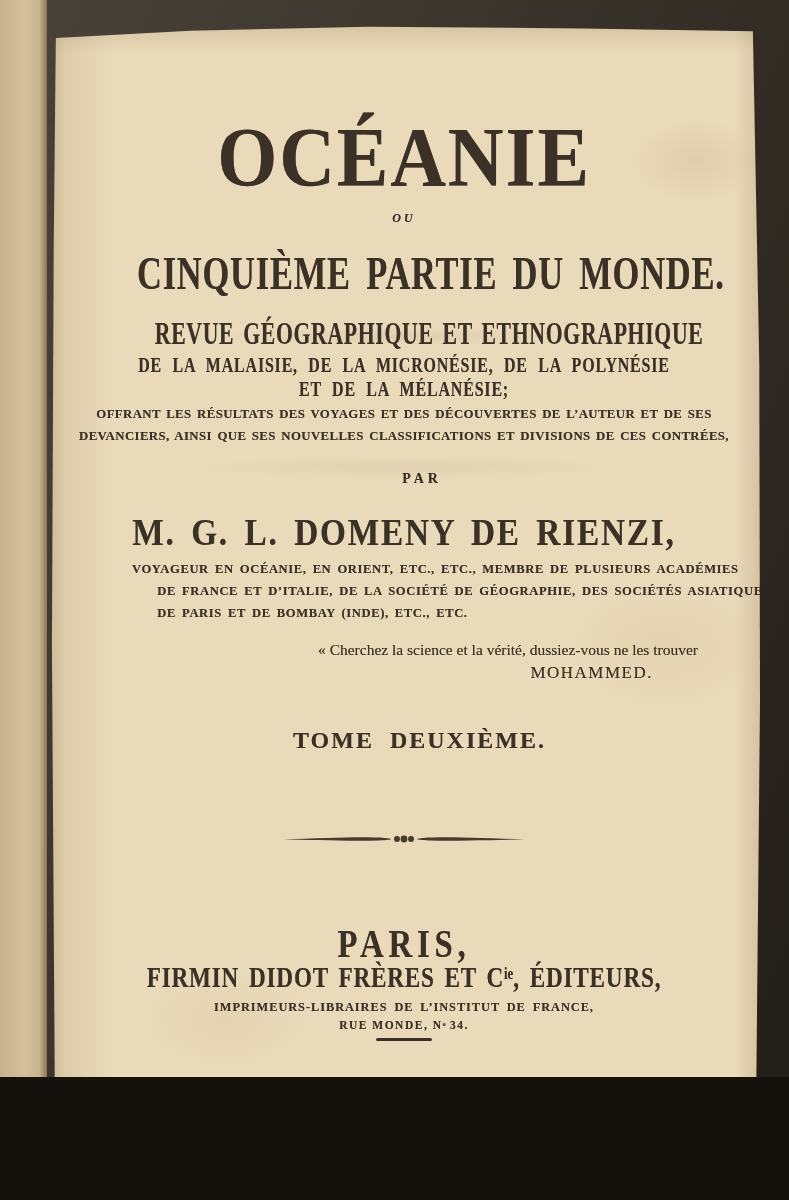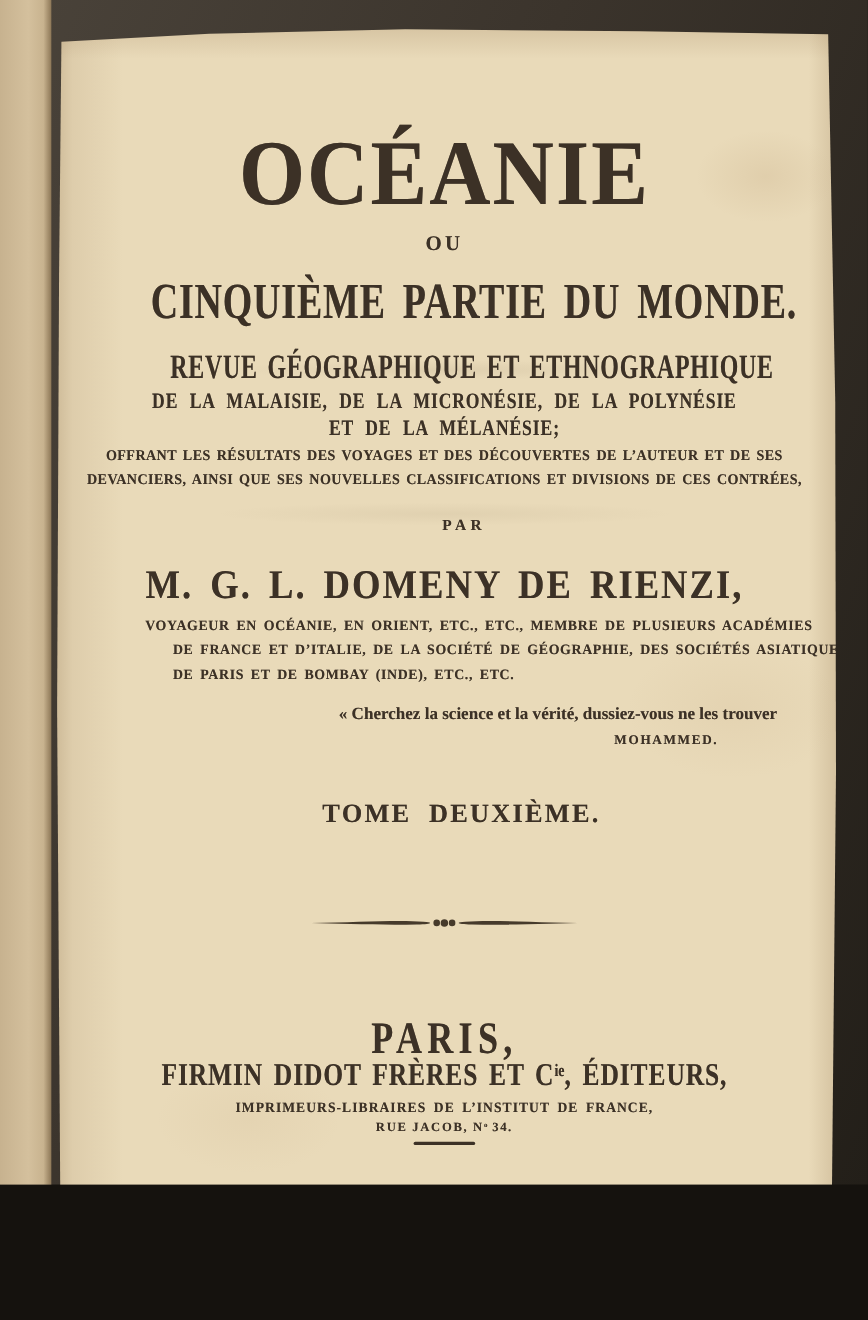--- a/index.html
+++ b/index.html
@@ -33,33 +33,33 @@
       .55% 55%, .8% 20%);
     filter:drop-shadow(0 4px 7px rgba(0,0,0,.35));
   }
   .row{
     position:absolute;left:0;right:0;text-align:center;
     color:var(--ink,#3c3126);
     text-shadow:0 0 .5px rgba(60,49,38,.55);
     white-space:nowrap;
   }
   .title     {top:84px;  font-size:84px;  font-weight:700;letter-spacing:2px;transform:scaleX(.92);}
-  .connector {top:186px; font-size:19px;  font-weight:700;letter-spacing:3px;}
+  .connector {top:186px; font-size:12px;  font-weight:700;letter-spacing:3px;font-style:italic;}
   .subtitle  {top:222px; font-size:46px;  font-weight:700;letter-spacing:1px;word-spacing:8px;transform:scaleX(.75);}
   .series    {top:291px; font-size:31px;  font-weight:700;letter-spacing:1px;word-spacing:4px;transform:scaleX(.70);}
   .regions   {top:328px; font-size:20px;  font-weight:700;letter-spacing:1px;word-spacing:7px;line-height:24px;transform:scaleX(.80);}
   .argument  {top:378px; font-size:13.5px;font-weight:700;letter-spacing:.4px;word-spacing:2px;line-height:21.5px;transform:scaleX(.95);}
   .byline    {top:446px; font-size:14px;  font-weight:700;letter-spacing:4px;margin-left:36px;}
   .author    {top:486px; font-size:37px;  font-weight:700;letter-spacing:2px;word-spacing:6px;transform:scaleX(.90);}
   .credentials{top:533px;left:84px;right:16px;text-align:left;font-size:13px;font-weight:700;
                letter-spacing:.6px;word-spacing:2.5px;line-height:22px;transform:scaleX(.97);transform-origin:left;}
   .credentials .indent{padding-left:26px;}
-  .epigraph  {top:614px;left:260px;right:45px;text-align:left;font-size:15.5px;font-weight:700;line-height:21.5px;}
+  .epigraph  {top:614px;left:270px;right:45px;text-align:left;font-size:15.5px;font-weight:400;line-height:21.5px;}
   .epigraph .indent{padding-left:26px;}
-  .epigraph .attribution{text-align:right;padding-right:62px;font-size:12px;letter-spacing:1.5px;margin-top:1px;}
+  .epigraph .attribution{text-align:right;padding-right:62px;font-size:17px;letter-spacing:1.5px;margin-top:1px;}
   .volume    {top:702px; font-size:24px;  font-weight:700;letter-spacing:2px;word-spacing:8px;padding-left:31px;}
   .ornament  {top:806px;}
   .ornament svg{display:block;margin:0 auto;color:#463a2b;}
   .city      {top:894px; font-size:41px;  font-weight:700;letter-spacing:6px;transform:scaleX(.80);}
   .publisher {top:936px; font-size:29px;  font-weight:700;letter-spacing:1px;word-spacing:4px;transform:scaleX(.80);}
   .role      {top:974px; font-size:13px;  font-weight:700;letter-spacing:1px;word-spacing:3px;transform:scaleX(.95);}
   .address   {top:994px; font-size:11.5px;font-weight:700;letter-spacing:1.5px;}
   .address-rule-row{top:1013px;}
   .address-rule-row .bar{width:56px;height:2.5px;background:var(--ink,#3c3126);margin:0 auto;border-radius:2px;}
   .year      {top:1084px;font-size:16.5px;font-weight:700;letter-spacing:1.5px;word-spacing:5px;}
@@ -121,21 +121,21 @@
 
     <div class="row city">PARIS,</div>
 
     <div class="row publisher">
       <span>FIRMIN DIDOT FRÈRES ET C</span><span class="sup">ie</span><span>, ÉDITEURS,</span>
     </div>
 
     <div class="row role">IMPRIMEURS-LIBRAIRES DE L’INSTITUT DE FRANCE,</div>
 
     <div class="row address">
-      <span>RUE JACOB, N</span><span class="sup">o</span><span> 34.</span>
+      <span>RUE MONDE, N</span><span class="sup">o</span><span> 34.</span>
     </div>
 
     <div class="row address-rule-row">
       <div class="bar"></div>
     </div>
 
     <div class="row year">M DCCC XXXVI.</div>
 
   </div>
 </div>

